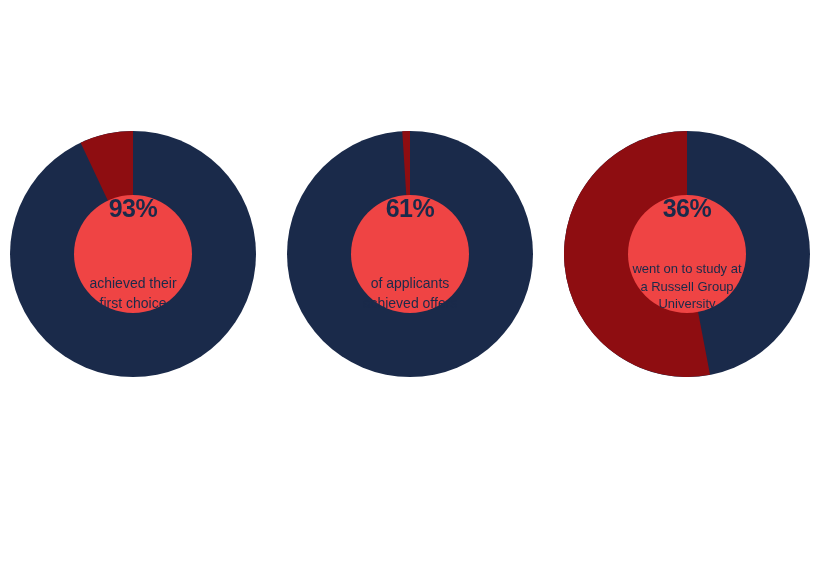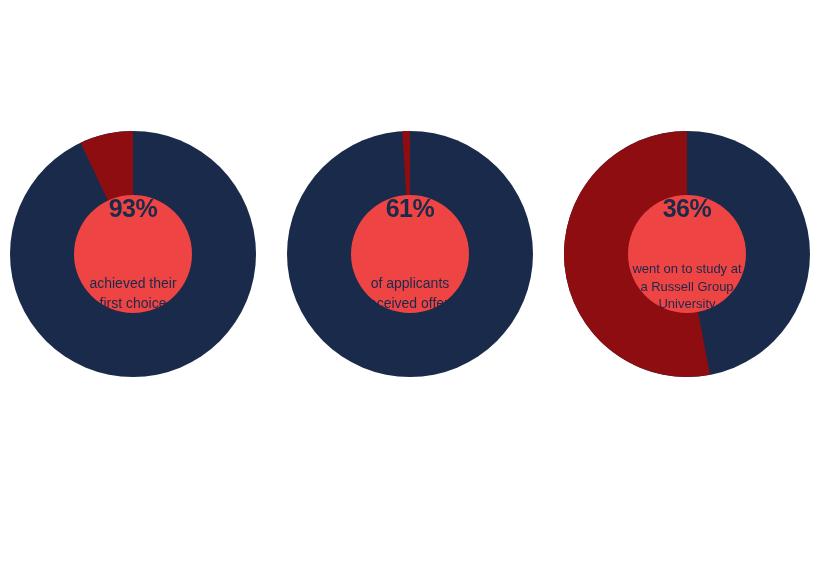--- a/index.html
+++ b/index.html
@@ -98,21 +98,21 @@
       </div>
     </div>
 
     <div class="donut">
       <svg viewBox="0 0 246 246">
         <circle cx="123" cy="123" r="123" fill="#1A2A4A"></circle>
         <path id="wedge-2" fill="#8E0D11" d="M 123 123 L 123 0 A 123 123 0 0 0 115.277 0.243 Z"></path>
       </svg>
       <div class="donut-center">
         <div class="pct">61%</div>
-        <div class="caption">of applicants received offers</div>
+        <div class="caption">of applicants achieved offers</div>
       </div>
     </div>
 
     <div class="donut">
       <svg viewBox="0 0 246 246">
         <circle cx="123" cy="123" r="123" fill="#1A2A4A"></circle>
         <path id="wedge-3" fill="#8E0D11" d="M 123 123 L 123 0 A 123 123 0 1 0 146.048 243.821 Z"></path>
       </svg>
       <div class="donut-center">
         <div class="pct">36%</div>

